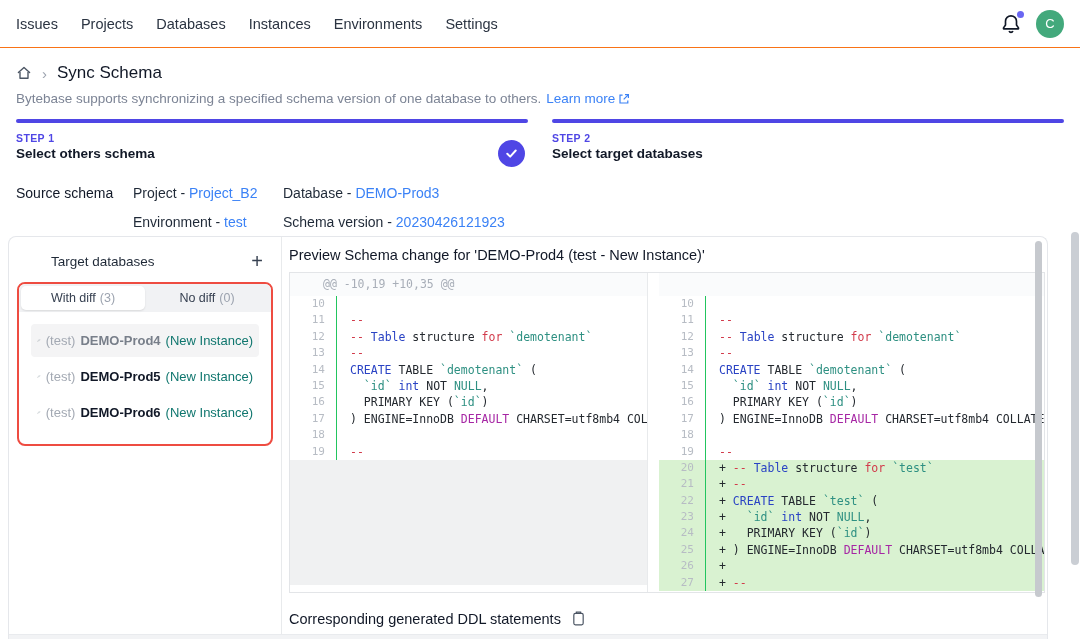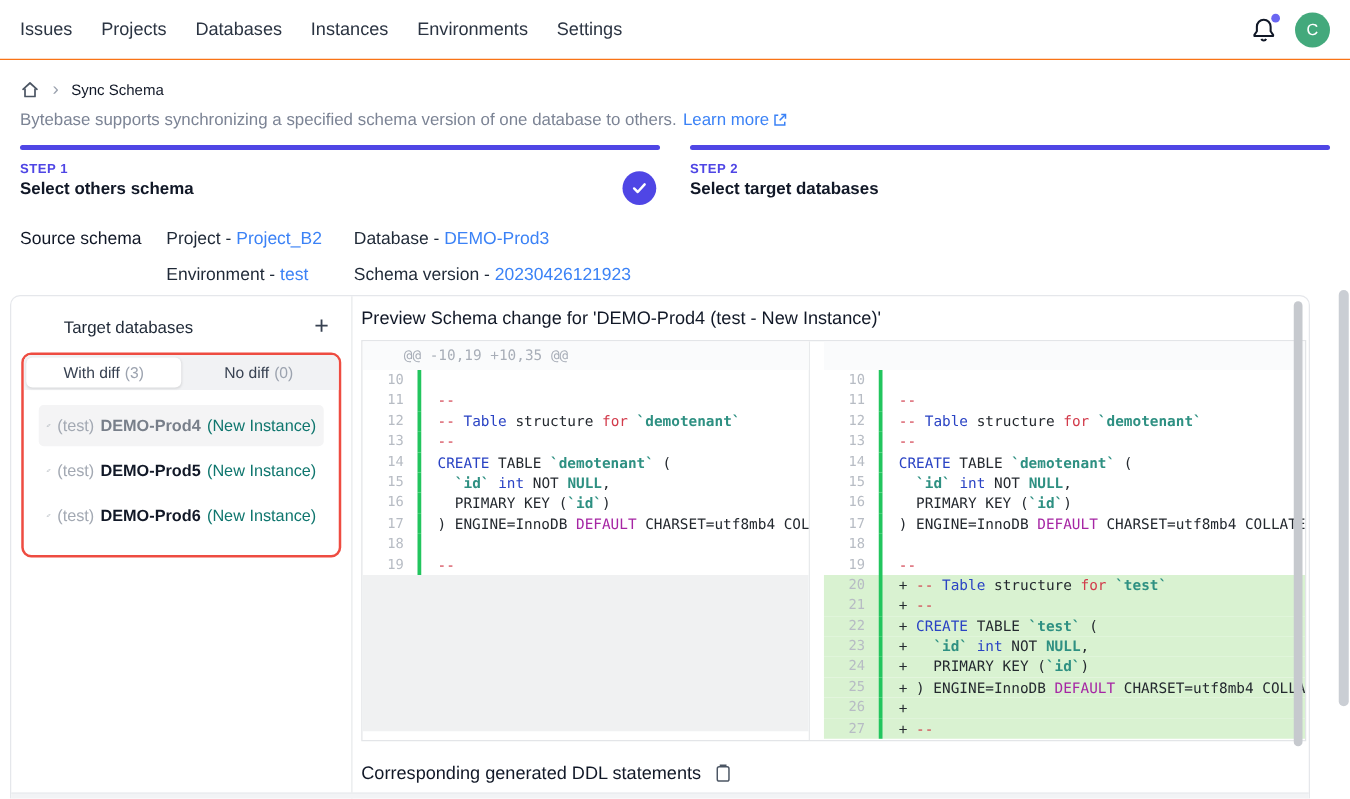--- a/index.html
+++ b/index.html
@@ -12,21 +12,21 @@
   .topnav { display:flex; align-items:center; height:48px; border-bottom:1px solid #f97316; padding:0 16px; }
   .nav-items { display:flex; gap:23px; }
   .nav-item { font-size:14.5px; font-weight:500; color:#2b3442; cursor:pointer; }
   .nav-right { margin-left:auto; display:flex; align-items:center; gap:14px; }
   .bell-wrap { position:relative; width:22px; height:22px; cursor:pointer; }
   .bell-dot { position:absolute; top:-2px; right:-2px; width:7px; height:7px; border-radius:50%; background:#6a66f2; }
   .avatar { width:28px; height:28px; border-radius:50%; background:#43a97c; color:#fff; display:flex; align-items:center; justify-content:center; font-size:13px; cursor:pointer; }
   
   .breadcrumb { display:flex; align-items:center; gap:10px; margin:15px 16px 0; }
   .crumb-sep { color:#9ca3af; font-size:15px; }
-  .crumb-page { font-size:12px; color:#111827; }
+  .crumb-page { font-size:17px; color:#111827; }
   .intro { margin:8px 16px 0; font-size:13.5px; color:#7c8495; display:flex; align-items:center; gap:5px; }
   .intro .learn-more { color:#3b82f6; cursor:pointer; display:inline-flex; align-items:center; gap:3px; }
   
   .steps { display:flex; gap:24px; margin:13px 16px 0; position:relative; height:48px; }
   .step { flex:1; }
   .step-bar { height:4px; background:#4f46e5; border-radius:2px; }
   .step-label { margin-top:9px; font-size:10.5px; font-weight:700; color:#4f46e5; letter-spacing:.4px; }
   .step-title { margin-top:2px; font-size:13.5px; font-weight:700; color:#111827; }
   .step-check { position:absolute; left:482px; top:21px; width:27px; height:27px; border-radius:50%; background:#4f46e5; display:flex; align-items:center; justify-content:center; }
   
@@ -62,24 +62,24 @@
   .preview-title { font-size:14.5px; color:#111827; margin-bottom:9px; }
   .diff { border:1px solid #e3e5e8; height:321px; display:flex; overflow:hidden; background:#fff;
           font-family:"DejaVu Sans Mono", monospace; font-size:11.5px; }
   .pane { display:flex; flex-direction:column; overflow:hidden; }
   .pane-left { width:358px; border-right:1px solid #e8eaec; flex-shrink:0; }
   .pane-gap { width:11px; flex-shrink:0; }
   .pane-right { flex:1; min-width:0; }
   .hunk { height:23px; line-height:23px; background:#fafbfc; color:#a8aeb8; padding-left:33px; white-space:pre; flex-shrink:0; overflow:hidden; }
   .drow { display:flex; height:16.4px; line-height:16.4px; flex-shrink:0; }
   .drow.added { background:#d9f2d1; }
-  .ln { width:47px; padding-right:11px; text-align:right; color:#b7bcc4; border-right:3px solid #22c55e; flex-shrink:0; font-size:11px; }
+  .ln { width:47px; padding-right:11px; text-align:right; color:#b7bcc4; border-right:1px solid #22c55e; flex-shrink:0; font-size:11px; }
   .code { padding-left:13px; white-space:pre; overflow:hidden; }
   .filler { flex:1; background:#f0f1f2; margin-bottom:7px; }
-  .tk-p { color:#24292f; } .tk-b { color:#2a43c4; } .tk-t { color:#2e9082;font-weight:bold; } .tk-r { color:#d23b4b; } .tk-m { color:#a626a4; }
+  .tk-p { color:#24292f; } .tk-b { color:#2a43c4; } .tk-t { color:#2e9082; } .tk-r { color:#d23b4b; } .tk-m { color:#a626a4; }
   .ddl-row { display:flex; align-items:center; gap:9px; margin-top:17px; }
   .ddl-title { font-size:14.5px; color:#111827; }
   .copy-btn { cursor:pointer; display:flex; }
 </style>
 </head>
 <body>
 
 <div class="topnav">
   <div class="nav-items">
       <div class="nav-item">Issues</div>

